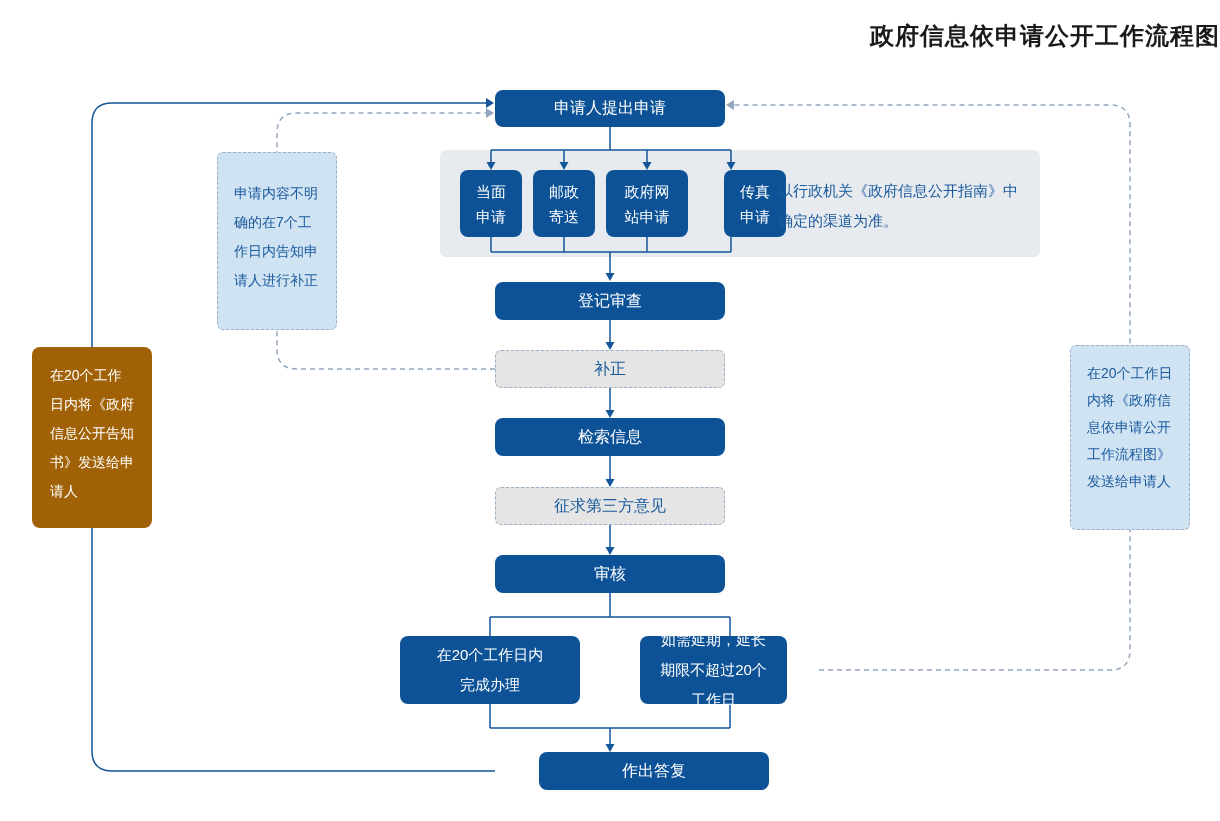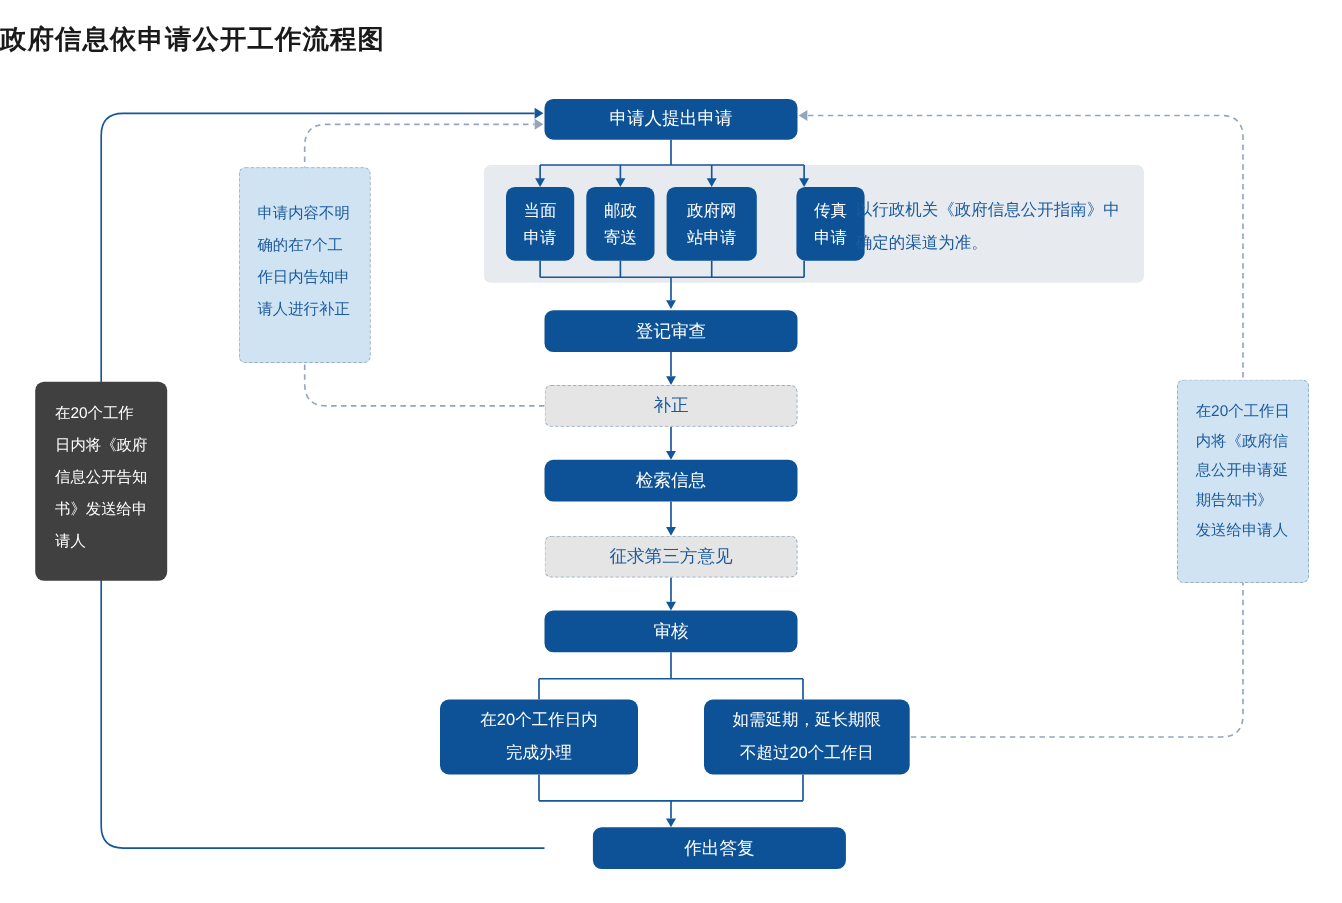--- a/index.html
+++ b/index.html
@@ -1,19 +1,19 @@
 <!DOCTYPE html>
 <html><head>
 <meta charset="utf-8">
 <style>
   html,body{margin:0;padding:0;background:#ffffff;}
   body{font-family:"Liberation Sans","DejaVu Sans",sans-serif;}
   .canvas{position:relative;width:1220px;height:821px;background:#ffffff;overflow:hidden;}
 
-  .title{position:absolute;left:0;top:20px;width:1220px;text-align:left;
+  .title{position:absolute;left:0;top:20px;width:1220px;text-align:right;
          font-size:24px;font-weight:bold;color:#1a1a1a;letter-spacing:1px;}
 
   .panel{position:absolute;left:440px;top:150px;width:600px;height:107px;
          background:#e7ebef;border-radius:6px;z-index:1;}
 
   svg.wires{position:absolute;left:0;top:0;z-index:2;}
 
   .node{position:absolute;z-index:3;display:flex;align-items:center;justify-content:center;
         box-sizing:border-box;text-align:center;}
   .dark{background:#0d5296;color:#ffffff;border-radius:8px;font-size:16px;}
@@ -22,26 +22,26 @@
   .step{left:495px;width:230px;height:38px;}
 
   .chan{top:170px;height:67px;border-radius:8px;font-size:15px;line-height:25px;
         display:flex;align-items:center;justify-content:center;padding:0 14px;}
 
   .note-caption{position:absolute;left:778px;top:176px;width:252px;z-index:3;
         color:#1b5a9c;font-size:15px;line-height:30px;text-align:left;}
 
   .annot{position:absolute;z-index:3;box-sizing:border-box;width:120px;
          font-size:14px;line-height:29px;text-align:left;border-radius:8px;}
-  .annot-dark{background:#404040;color:#ffffff;}
+  .annot-dark{background:#a16207;color:#ffffff;}
   .annot-light{background:#cfe3f3;color:#1b5a9c;border:1.5px dashed #9aafc4;border-radius:6px;}
 
   .act{top:636px;height:68px;font-size:15px;line-height:30px;}
   .act-a{left:400px;width:180px;padding:0 33px;}
-  .act-b{left:640px;width:187px;padding:0 19px;}
+  .act-b{left:640px;width:147px;padding:0 19px;}
 </style>
 </head>
 <body>
 
 <div class="canvas">
 
   <div class="title">政府信息依申请公开工作流程图</div>
 
   <div class="panel"></div>
 
@@ -129,15 +129,15 @@
     </div>
 
   <div class="node dark step" style="top:752px;margin-left:44px;">
       <span>作出答复</span>
     </div>
 
   <div class="annot annot-dark" style="left:32px;top:347px;height:181px;padding:14px 18px 0 18px;">在20个工作日内将《政府信息公开告知书》发送给申请人</div>
 
   <div class="annot annot-light" style="left:217px;top:152px;height:178px;padding:26px 16px 0 16px;">申请内容不明确的在7个工作日内告知申请人进行补正</div>
 
-  <div class="annot annot-light" style="left:1070px;top:345px;height:185px;padding:14px 16px 0 16px;line-height:27px;">在20个工作日内将《政府信息公开申请延期告知书》 发送给申请人</div>
+  <div class="annot annot-light" style="left:1070px;top:345px;height:185px;padding:14px 16px 0 16px;line-height:27px;">在20个工作日内将《政府信息依申请公开工作流程图》 发送给申请人</div>
 
 </div>
 
 </body></html>

